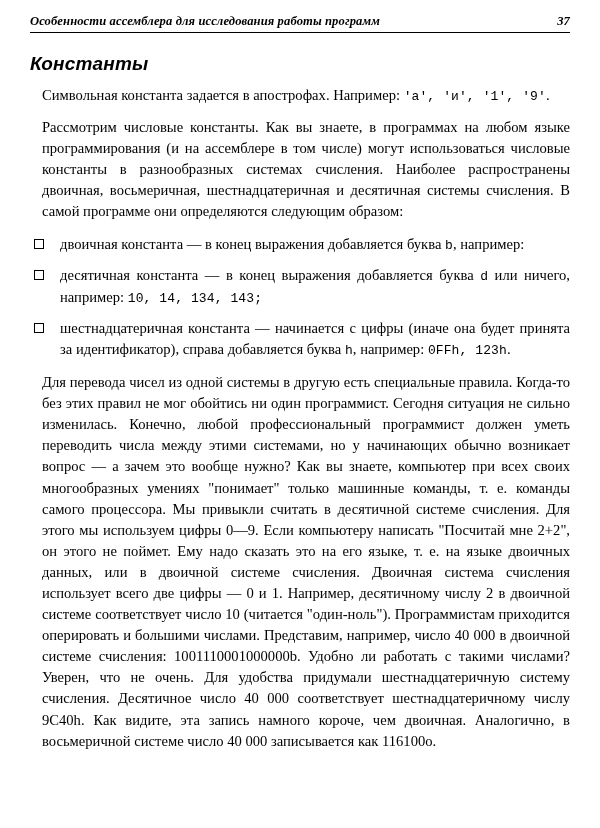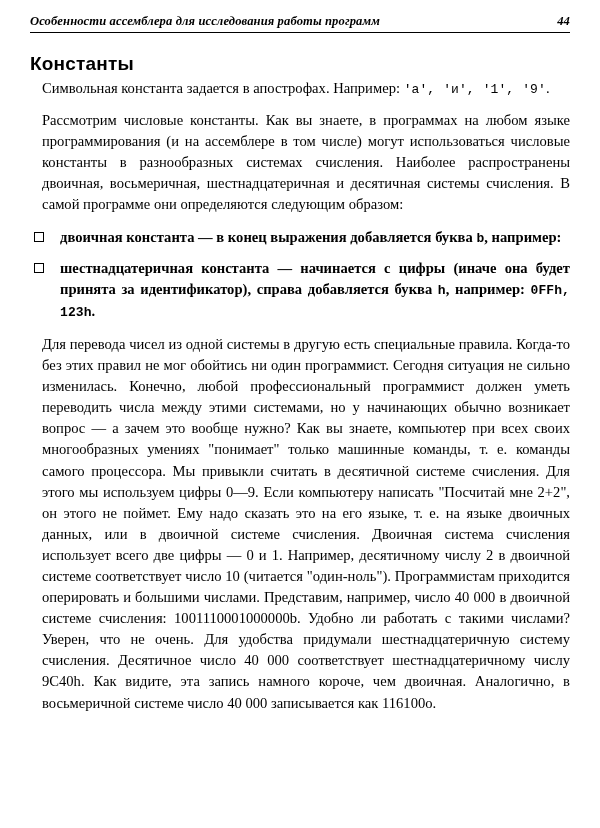--- a/index.html
+++ b/index.html
@@ -47,22 +47,23 @@
     border-top: 1.6px solid #000;
     margin: 0 0 0 0;
     width: 100%;
   }
 
   
   h1.section-title {
     font-family: "Liberation Sans", "DejaVu Sans", sans-serif;
     font-size: 19px;
     font-weight: 700;
-    margin: 20px 0 3px 0;
+    margin: 20px 0 10px 0;
     letter-spacing: 0.2px;
+    font-style: italic;
   }
 
   
   p.body {
     font-size: 14.6px;
     line-height: 21.1px;
     text-align: justify;
     text-justify: inter-word;
     margin: 0 0 10px 12px;
     hyphens: manual;
@@ -73,21 +74,20 @@
     font-family: "Liberation Mono", "DejaVu Sans Mono", monospace;
     font-size: 13.0px;
     letter-spacing: 0.1px;
   }
 
   
   ul.bullets {
     list-style: none;
     margin: 0 0 11px 0;
     padding: 0;
-    font-weight: bold;
   }
   ul.bullets li {
     position: relative;
     padding-left: 30px;
     font-size: 14.6px;
     line-height: 21.1px;
     text-align: justify;
     margin-bottom: 9px;
   }
   ul.bullets li:last-child { margin-bottom: 0; }
@@ -103,35 +103,38 @@
   }
 </style>
 </head>
 <body>
 
 <div class="page">
   <div class="content">
 
     <div class="runhead">
       <span class="runhead-title">Особенности ассемблера для исследования работы программ</span>
-      <span class="runhead-page">44</span>
+      <span class="runhead-page">37</span>
     </div>
     <hr class="rule">
 
     <h1 class="section-title">Константы</h1>
 
     <p class="body"><span>Символьная константа задается в апострофах. Например: </span><code class="mono">'a', 'и', '1', '9'</code><span>.</span></p>
 
     <p class="body tight">Рассмотрим числовые константы. Как вы знаете, в программах на любом языке программирования (и на ассемблере в том числе) могут использоваться числовые константы в разнообразных системах счисления. Наиболее распространены двоичная, восьмеричная, шестнадцатеричная и десятичная системы счисления. В самой программе они определяются следующим образом:</p>
 
     <ul class="bullets">
       <li>
         <span class="sq"></span><span>двоичная константа — в конец выражения добавляется буква </span><code class="mono">b</code><span>, например: </span><br>
       </li>
       <li>
+        <span class="sq"></span><span>десятичная константа — в конец выражения добавляется буква </span><code class="mono">d</code><span> или ничего, например: </span><code class="mono">10, 14, 134, 143;</code>
+      </li>
+      <li>
         <span class="sq"></span><span>шестнадцатеричная константа — начинается с цифры (иначе она будет принята за идентификатор), справа добавляется буква </span><code class="mono">h</code><span>, например: </span><code class="mono">0FFh, 123h</code><span>.</span>
       </li>
     </ul>
 
     <p class="body">Для перевода чисел из одной системы в другую есть специальные правила. Когда-то без этих правил не мог обойтись ни один программист. Сегодня ситуация не сильно изменилась. Конечно, любой профессиональный программист должен уметь переводить числа между этими системами, но у начинающих обычно возникает вопрос — а зачем это вообще нужно? Как вы знаете, компьютер при всех своих многообразных умениях "понимает" только машинные команды, т. е. команды самого процессора. Мы привыкли считать в десятичной системе счисления. Для этого мы используем цифры 0—9. Если компьютеру написать "Посчитай мне 2+2", он этого не поймет. Ему надо сказать это на его языке, т. е. на языке двоичных данных, или в двоичной системе счисления. Двоичная система счисления использует всего две цифры — 0 и 1. Например, десятичному числу 2 в двоичной системе соответствует число 10 (читается "один-ноль"). Программистам приходится оперировать и большими числами. Представим, например, число 40 000 в двоичной системе счисления: 1001110001000000b. Удобно ли работать с такими числами? Уверен, что не очень. Для удобства придумали шестнадцатеричную систему счисления. Десятичное число 40 000 соответствует шестнадцатеричному числу 9C40h. Как видите, эта запись намного короче, чем двоичная. Аналогично, в восьмеричной системе число 40 000 записывается как 116100o.</p>
 
   </div>
 </div>
 
 </body></html>

